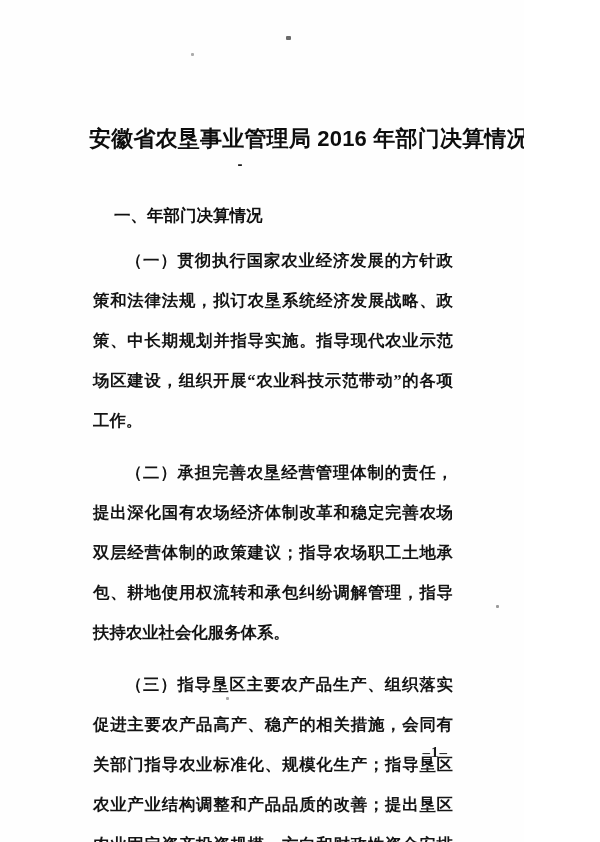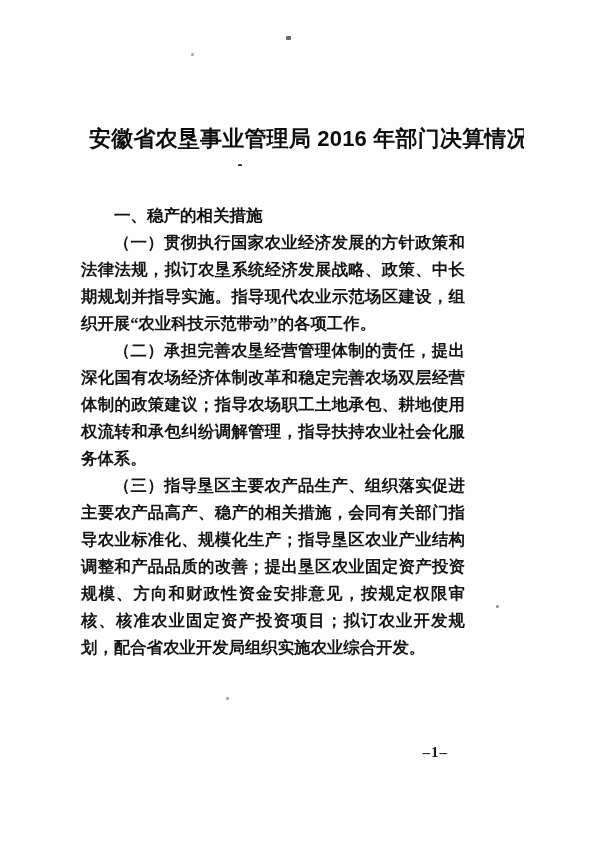--- a/index.html
+++ b/index.html
@@ -45,24 +45,24 @@
   .section-heading {
     margin: 27px 0 0 0;
     font-family: "Liberation Sans", sans-serif;
     font-size: 16.5px;
     font-weight: 700;
     line-height: 28.3px;
     text-indent: 2em;
     color: #0f0f0f;
   }
   .body-paragraph {
-    margin: 0;
+    margin: 12px;
     font-size: 16.4px;
     font-weight: 600;
-    line-height: 27px;
+    line-height: 40px;
     text-indent: 2em;
     text-align: justify;
     color: #141414;
   }
   .page-number {
     position: absolute;
     top: 744px;
     right: 76px;
     font-size: 15px;
     font-weight: 600;
@@ -81,21 +81,21 @@
 </head>
 <body>
 
 <div class="page">
   <div class="content">
 
     <h1 class="doc-title">安徽省农垦事业管理局 2016 年部门决算情况</h1>
 
     <div class="title-dash">-</div>
 
-    <h2 class="section-heading">一、稳产的相关措施</h2>
+    <h2 class="section-heading">一、年部门决算情况</h2>
 
     <p class="body-paragraph">（一）贯彻执行国家农业经济发展的方针政策和法律法规，拟订农垦系统经济发展战略、政策、中长期规划并指导实施。指导现代农业示范场区建设，组织开展“农业科技示范带动”的各项工作。</p>
 
     <p class="body-paragraph">（二）承担完善农垦经营管理体制的责任，提出深化国有农场经济体制改革和稳定完善农场双层经营体制的政策建议；指导农场职工土地承包、耕地使用权流转和承包纠纷调解管理，指导扶持农业社会化服务体系。</p>
 
     <p class="body-paragraph">（三）指导垦区主要农产品生产、组织落实促进主要农产品高产、稳产的相关措施，会同有关部门指导农业标准化、规模化生产；指导垦区农业产业结构调整和产品品质的改善；提出垦区农业固定资产投资规模、方向和财政性资金安排意见，按规定权限审核、核准农业固定资产投资项目；拟订农业开发规划，配合省农业开发局组织实施农业综合开发。</p>
 
 
   </div>
 

